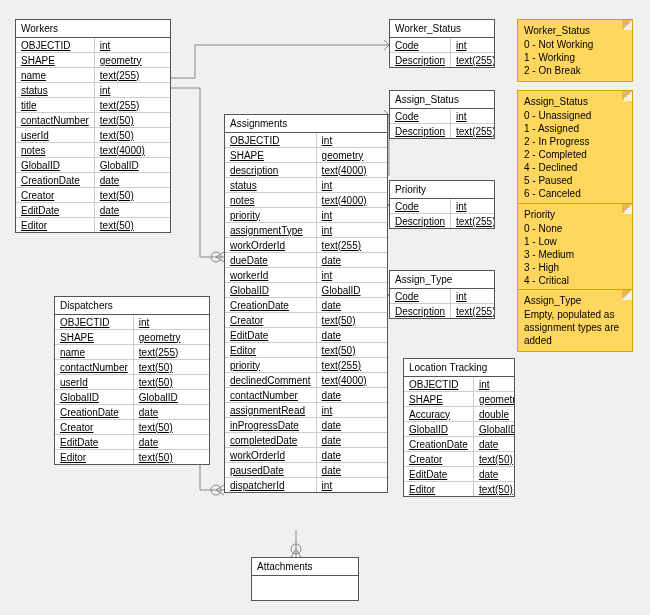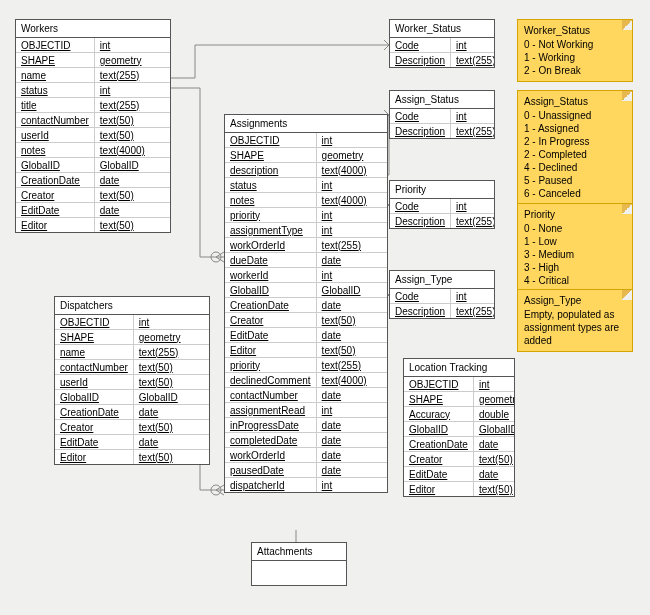--- a/index.html
+++ b/index.html
@@ -209,21 +209,21 @@
       <div class="cell">date</div>
       <div class="cell">workOrderId</div>
       <div class="cell">date</div>
       <div class="cell">pausedDate</div>
       <div class="cell">date</div>
       <div class="cell">dispatcherId</div>
       <div class="cell">int</div>
     </div>
 </div>
 
-<div class="entity" style="left:251px; top:542px; width:96px;">
+<div class="entity" style="left:251px; top:557px; width:108px;">
   <div class="entity-title">Attachments</div>
   <div class="entity-body" style="min-height:24px;"></div>
 </div>
 
 <div class="entity" style="left:389px; top:19px; width:106px;">
   <div class="entity-title">Worker_Status</div>
   <div class="entity-body">
       <div class="cell">Code</div>
       <div class="cell">int</div>
       <div class="cell">Description</div>

